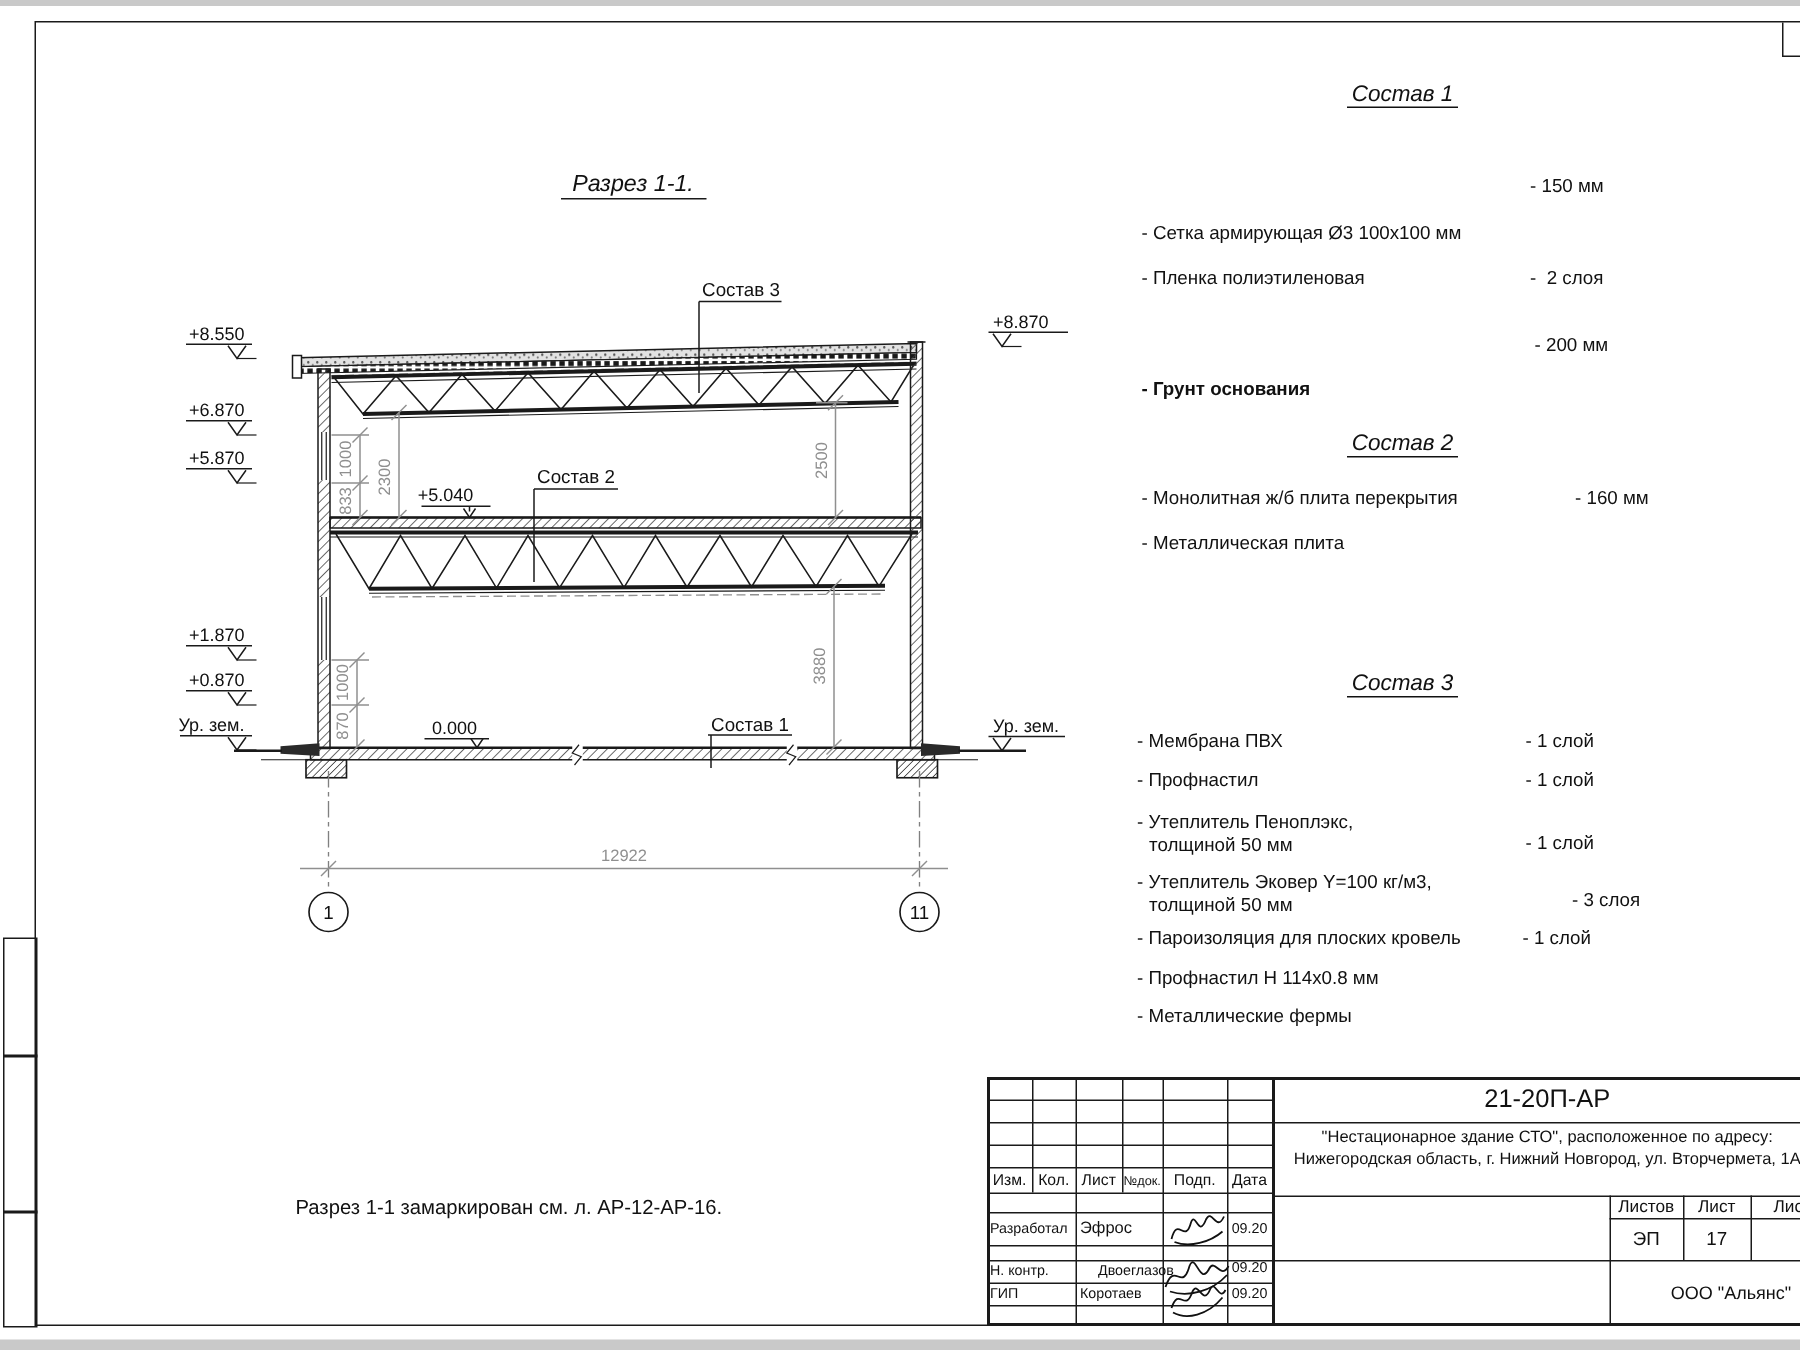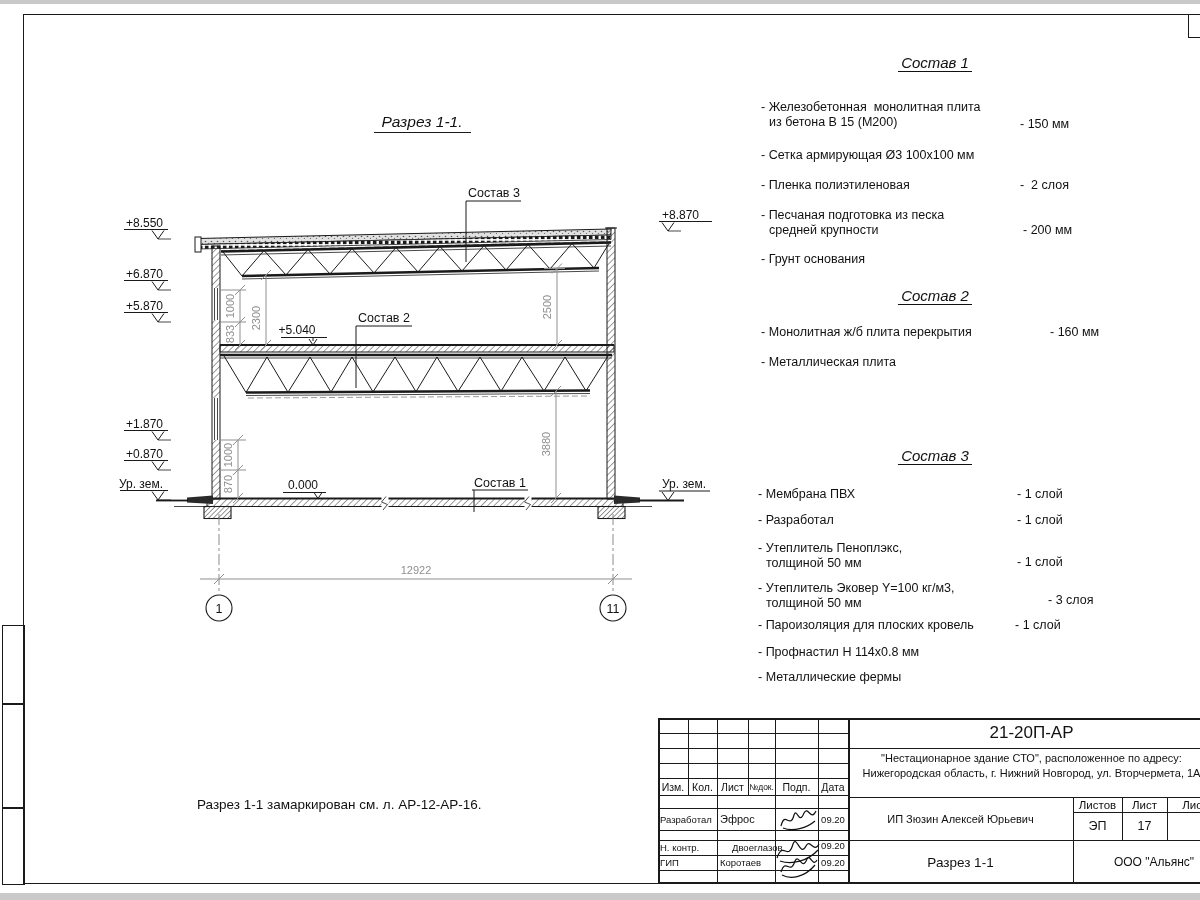--- a/index.html
+++ b/index.html
@@ -266,42 +266,40 @@
   <g>
     <circle cx="219" cy="608" r="13" fill="#fff" stroke="#1a1a1a" stroke-width="1.1"></circle>
     <text x="219" y="612.5" text-anchor="middle" font-size="12.5" fill="#111">1</text>
     <circle cx="613" cy="608" r="13" fill="#fff" stroke="#1a1a1a" stroke-width="1.1"></circle>
     <text x="613" y="612.5" text-anchor="middle" font-size="12.5" fill="#111">11</text>
   </g>
 </svg>
 
 <div class="clist" style="left:745px;top:55px;height:230px;">
   <div class="ttl"><span>Состав 1</span></div>
-  <div class="item" style="left:16px;top:45px;"><span>- Железобетонная  монолитная плита</span><br><span style="padding-left:8px">из бетона В 15 (М200)</span></div>
   <div class="val" style="left:275px;top:62px;">- 150 мм</div>
   <div class="item" style="left:16px;top:93px;">- Сетка армирующая Ø3 100х100 мм</div>
   <div class="item" style="left:16px;top:123px;">- Пленка полиэтиленовая</div>
   <div class="val" style="left:275px;top:123px;">-  2 слоя</div>
-  <div class="item" style="left:16px;top:153px;"><span>- Песчаная подготовка из песка</span><br><span style="padding-left:8px">средней крупности</span></div>
   <div class="val" style="left:278px;top:168px;">- 200 мм</div>
-  <div class="item" style="left:16px;top:197px;">- Грунт основания</div>
+  <div class="item" style="left:16px;top:197px;font-weight:bold;">- Грунт основания</div>
 </div>
 
 <div class="clist" style="left:745px;top:288px;height:90px;">
   <div class="ttl"><span>Состав 2</span></div>
   <div class="item" style="left:16px;top:37px;">- Монолитная ж/б плита перекрытия</div>
   <div class="val" style="left:305px;top:37px;">- 160 мм</div>
   <div class="item" style="left:16px;top:67px;">- Металлическая плита</div>
 </div>
 
 <div class="clist" style="left:745px;top:445px;height:245px;">
   <div class="ttl" style="margin-top:3px"><span>Состав 3</span></div>
   <div class="item" style="left:13px;top:42px;">- Мембрана ПВХ</div>
   <div class="val" style="left:272px;top:42px;">- 1 слой</div>
-  <div class="item" style="left:13px;top:68px;">- Разработал</div>
+  <div class="item" style="left:13px;top:68px;">- Профнастил</div>
   <div class="val" style="left:272px;top:68px;">- 1 слой</div>
   <div class="item" style="left:13px;top:96px;"><span>- Утеплитель Пеноплэкс,</span><br><span style="padding-left:8px">толщиной 50 мм</span></div>
   <div class="val" style="left:272px;top:110px;">- 1 слой</div>
   <div class="item" style="left:13px;top:136px;"><span>- Утеплитель Эковер Y=100 кг/м3,</span><br><span style="padding-left:8px">толщиной 50 мм</span></div>
   <div class="val" style="left:272px;top:148px;margin-left:31px;">- 3 слоя</div>
   <div class="item" style="left:13px;top:173px;">- Пароизоляция для плоских кровель</div>
   <div class="val" style="left:270px;top:173px;">- 1 слой</div>
   <div class="item" style="left:13px;top:200px;">- Профнастил Н 114х0.8 мм</div>
   <div class="item" style="left:13px;top:225px;">- Металлические фермы</div>
 </div>
@@ -361,21 +359,19 @@
   </svg>
   <svg class="abs" style="left:119px;top:134px;" width="42" height="30" viewBox="0 0 42 30">
     <path d="M4,20 C9,5 13,24 18,9 C22,1 25,20 30,7 C33,1 36,16 40,8 M5,23 C14,28 28,25 38,13" stroke="#111" stroke-width="1.2" fill="none"></path>
   </svg>
 
   <div class="cell" style="left:190px;top:0;width:387px;height:30px;font-size:17px;padding-right:20px;box-sizing:border-box;">21-20П-АР</div>
   <div class="abs" style="left:190px;top:33px;width:387px;height:44px;text-align:center;font-size:11px;line-height:15px;padding-right:20px;box-sizing:border-box;">
     <div>"Нестационарное здание СТО", расположенное по адресу:</div>
     <div>Нижегородская область, г. Нижний Новгород, ул. Вторчермета, 1А</div>
   </div>
-  <div class="cell" style="left:190px;top:79px;width:225px;height:43px;font-size:11px;">ИП Зюзин Алексей Юрьевич</div>
   <div class="cell" style="left:415px;top:79px;width:49px;height:15px;font-size:11.5px;">Листов</div>
   <div class="cell" style="left:464px;top:79px;width:45px;height:15px;font-size:11.5px;">Лист</div>
   <div class="cell" style="left:509px;top:79px;width:68px;height:15px;font-size:11.5px;">Листов</div>
   <div class="cell" style="left:415px;top:94px;width:49px;height:28px;font-size:12.5px;">ЭП</div>
   <div class="cell" style="left:464px;top:94px;width:45px;height:28px;font-size:12.5px;">17</div>
-  <div class="cell" style="left:190px;top:122px;width:225px;height:44px;font-size:13.5px;">Разрез 1-1</div>
   <div class="cell" style="left:415px;top:122px;width:162px;height:44px;font-size:12px;">ООО "Альянс"</div>
 </div>
 
 </body></html>

